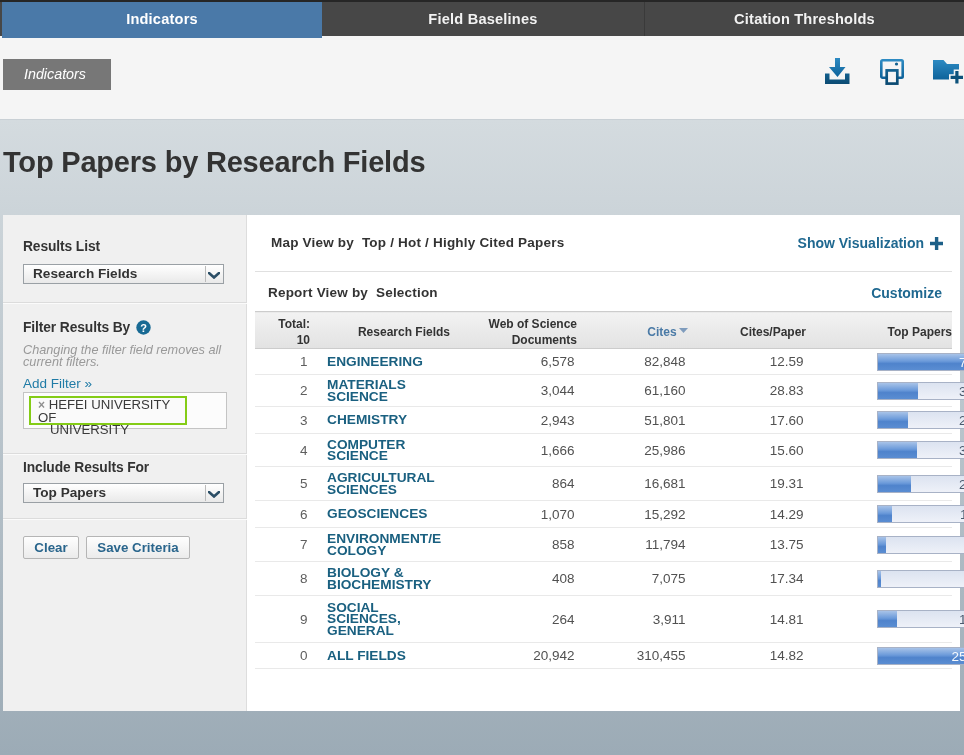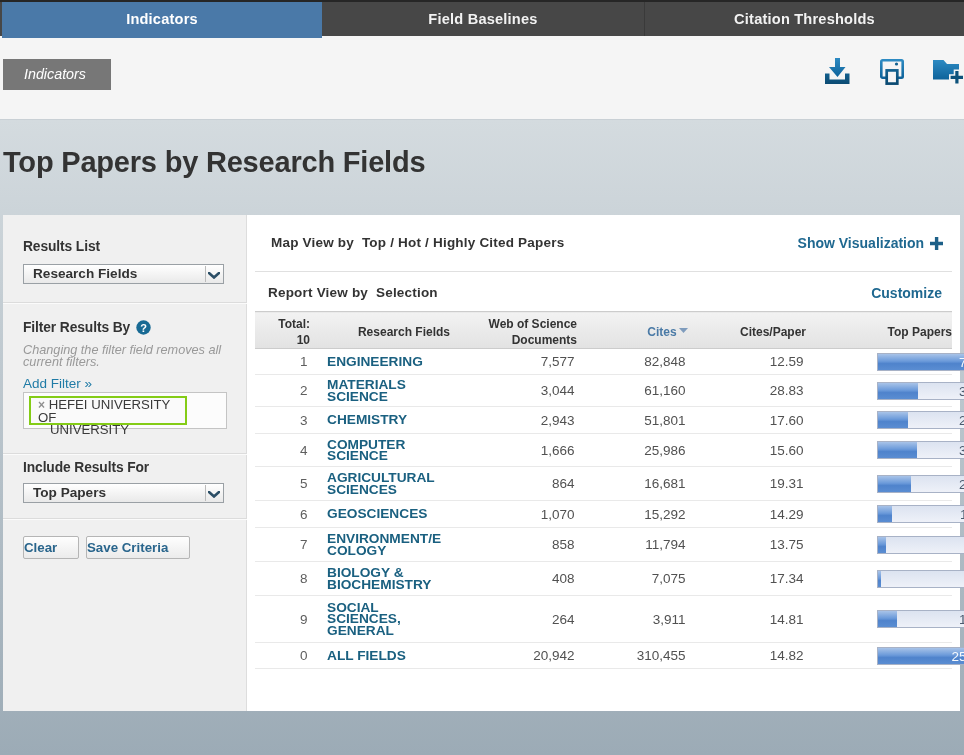--- a/index.html
+++ b/index.html
@@ -36,21 +36,21 @@
 .dd:before{content:"";position:absolute;right:17px;top:1px;bottom:1px;width:1px;background:#bbb}
 .note{position:absolute;left:20px;font-size:12.7px;font-style:italic;color:#999;line-height:12.4px}
 #addfilter{position:absolute;left:20px;font-size:13.5px;color:#1f7ba6}
 #chipouter{position:absolute;left:20px;width:204px;height:37px;background:#fcfcfc;
  border:1px solid #c4c4c4;box-sizing:border-box}
 #chipinner{position:absolute;left:5px;top:3px;width:158px;height:29px;background:#fafafa;
  border:2px solid #84cc16;box-sizing:border-box;font-size:13.2px;color:#3a3a3a;line-height:12.6px}
 #chipinner .x{color:#909090;font-weight:bold;font-size:12px}
 .btn{position:absolute;height:23px;border:1px solid #b5b5b5;border-radius:2px;
  background:linear-gradient(#fefefe,#ebebeb);box-sizing:border-box;
- font-size:13.3px;font-weight:bold;color:#29658c;line-height:21px}
+ font-size:13.3px;font-weight:bold;color:#29658c;text-align:center;line-height:21px}
 
 #rpanel{left:247px;top:95px;width:713px;height:496px;background:#fff}
 .rtxt{position:absolute;font-size:13.5px;color:#333;font-weight:bold;letter-spacing:.2px}
 .rlink{position:absolute;font-size:14px;font-weight:bold;color:#1f6890}
 #rsep{position:absolute;left:8px;top:56px;width:697px;height:1px;background:#e0e0e0}
 
 #tbl{position:absolute;left:8px;top:96px;width:697px;border-collapse:collapse;table-layout:fixed}
 #tbl th{height:33px;background:linear-gradient(#f2f2f2,#e2e2e2);
  border-top:1px solid #ccc;border-bottom:1px solid #ccc;
  font-size:12px;font-weight:bold;color:#333;text-align:right;line-height:16px;padding:3px 0 0 0}
@@ -167,21 +167,21 @@
                 <path d="M0 0 h9 L4.5 5 z" fill="#7f9cbd"></path>
               </svg></th>
             <th>Cites/Paper</th>
             <th>Top Papers</th>
       </tr>
         </thead>
       <tbody>
       <tr style="height:26px">
             <td class="rk">1</td>
             <td class="fld">ENGINEERING</td>
-            <td class="nm">7,577</td>
+            <td class="nm">6,578</td>
             <td class="nm">82,848</td>
             <td class="nm">12.59</td>
         <td>
               <div class="bar">
                 <div class="fill" style="width:97.5px"></div>
                 <div class="v w">78</div>
               </div>
             </td>
           </tr>
       <tr style="height:32px">

